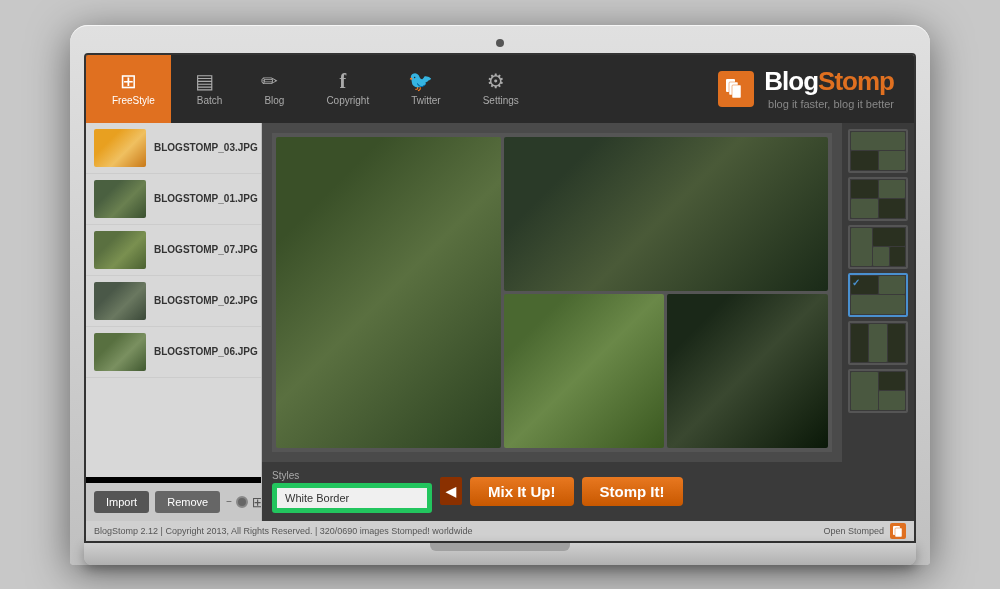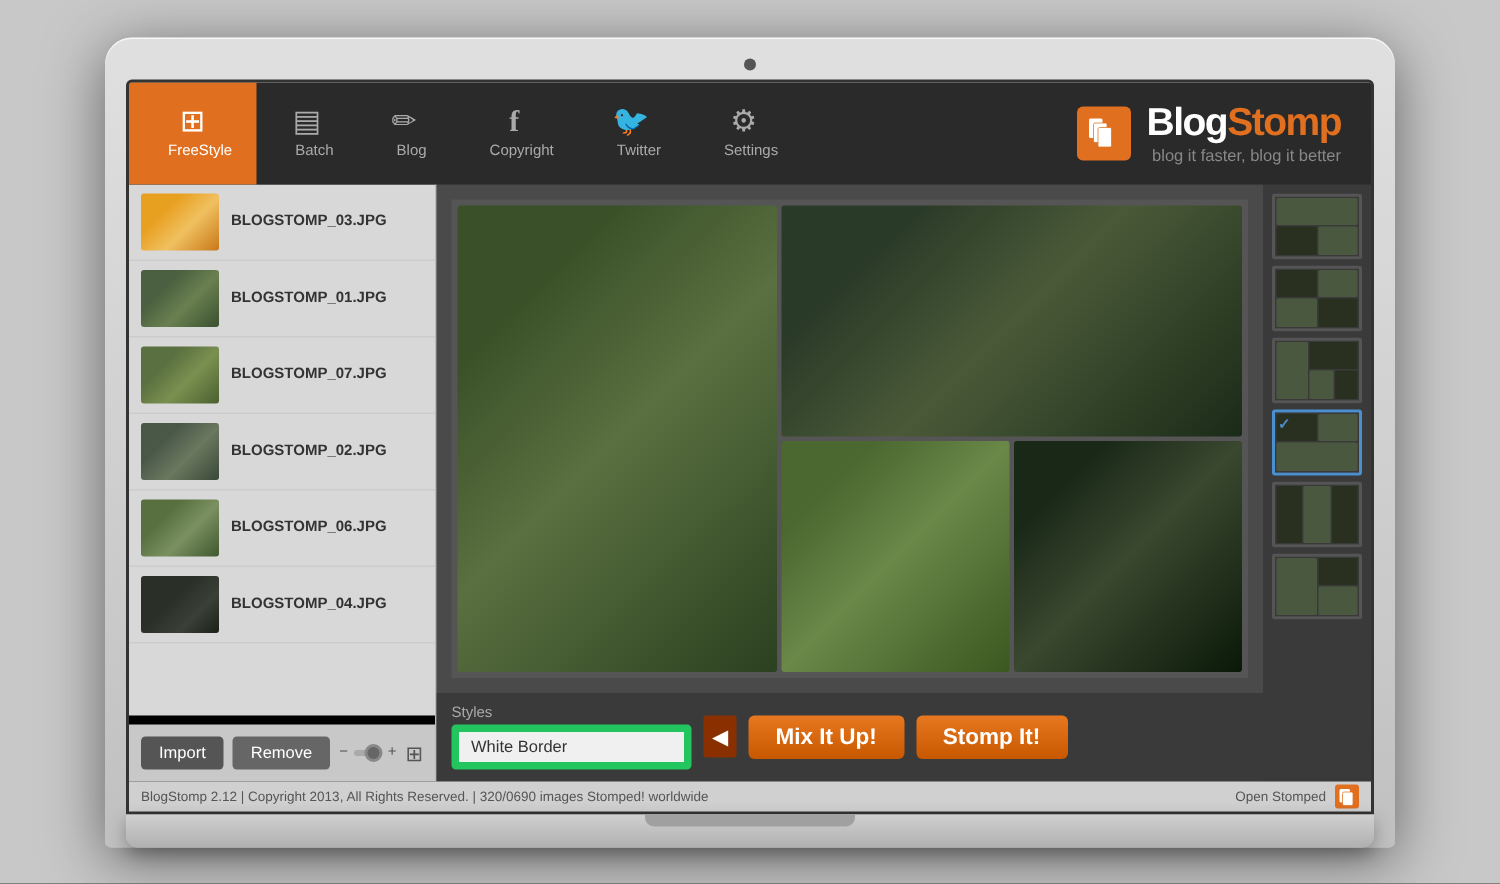--- a/index.html
+++ b/index.html
@@ -141,21 +141,21 @@
 
     
     .main-content {
       display: flex;
       flex: 1;
       overflow: hidden;
     }
 
     
     .file-panel {
-      width: 205px;
+      width: 176px;
       background: #d8d8d8;
       flex-shrink: 0;
       display: flex;
       flex-direction: column;
       overflow-y: auto;
       border-right: 1px solid #bbb;
     }
     .file-item {
       display: flex;
       align-items: center;
@@ -458,24 +458,20 @@
             <div class="file-thumb thumb-3"></div>
             <span class="file-name">BLOGSTOMP_07.JPG</span>
           </div>
           <div class="file-item">
             <div class="file-thumb thumb-4"></div>
             <span class="file-name">BLOGSTOMP_02.JPG</span>
           </div>
           <div class="file-item">
             <div class="file-thumb thumb-5"></div>
             <span class="file-name">BLOGSTOMP_06.JPG</span>
-          </div>
-          <div class="file-item">
-            <div class="file-thumb thumb-6"></div>
-            <span class="file-name">BLOGSTOMP_04.JPG</span>
           </div>
 
           <div style="flex:1;"></div>
 
           <div class="file-panel-bottom">
             <button class="btn-small btn-import">Import</button>
             <button class="btn-small btn-remove">Remove</button>
             <div class="slider-container">
               <span class="slider-icon">−</span>
               <div class="slider-track">

